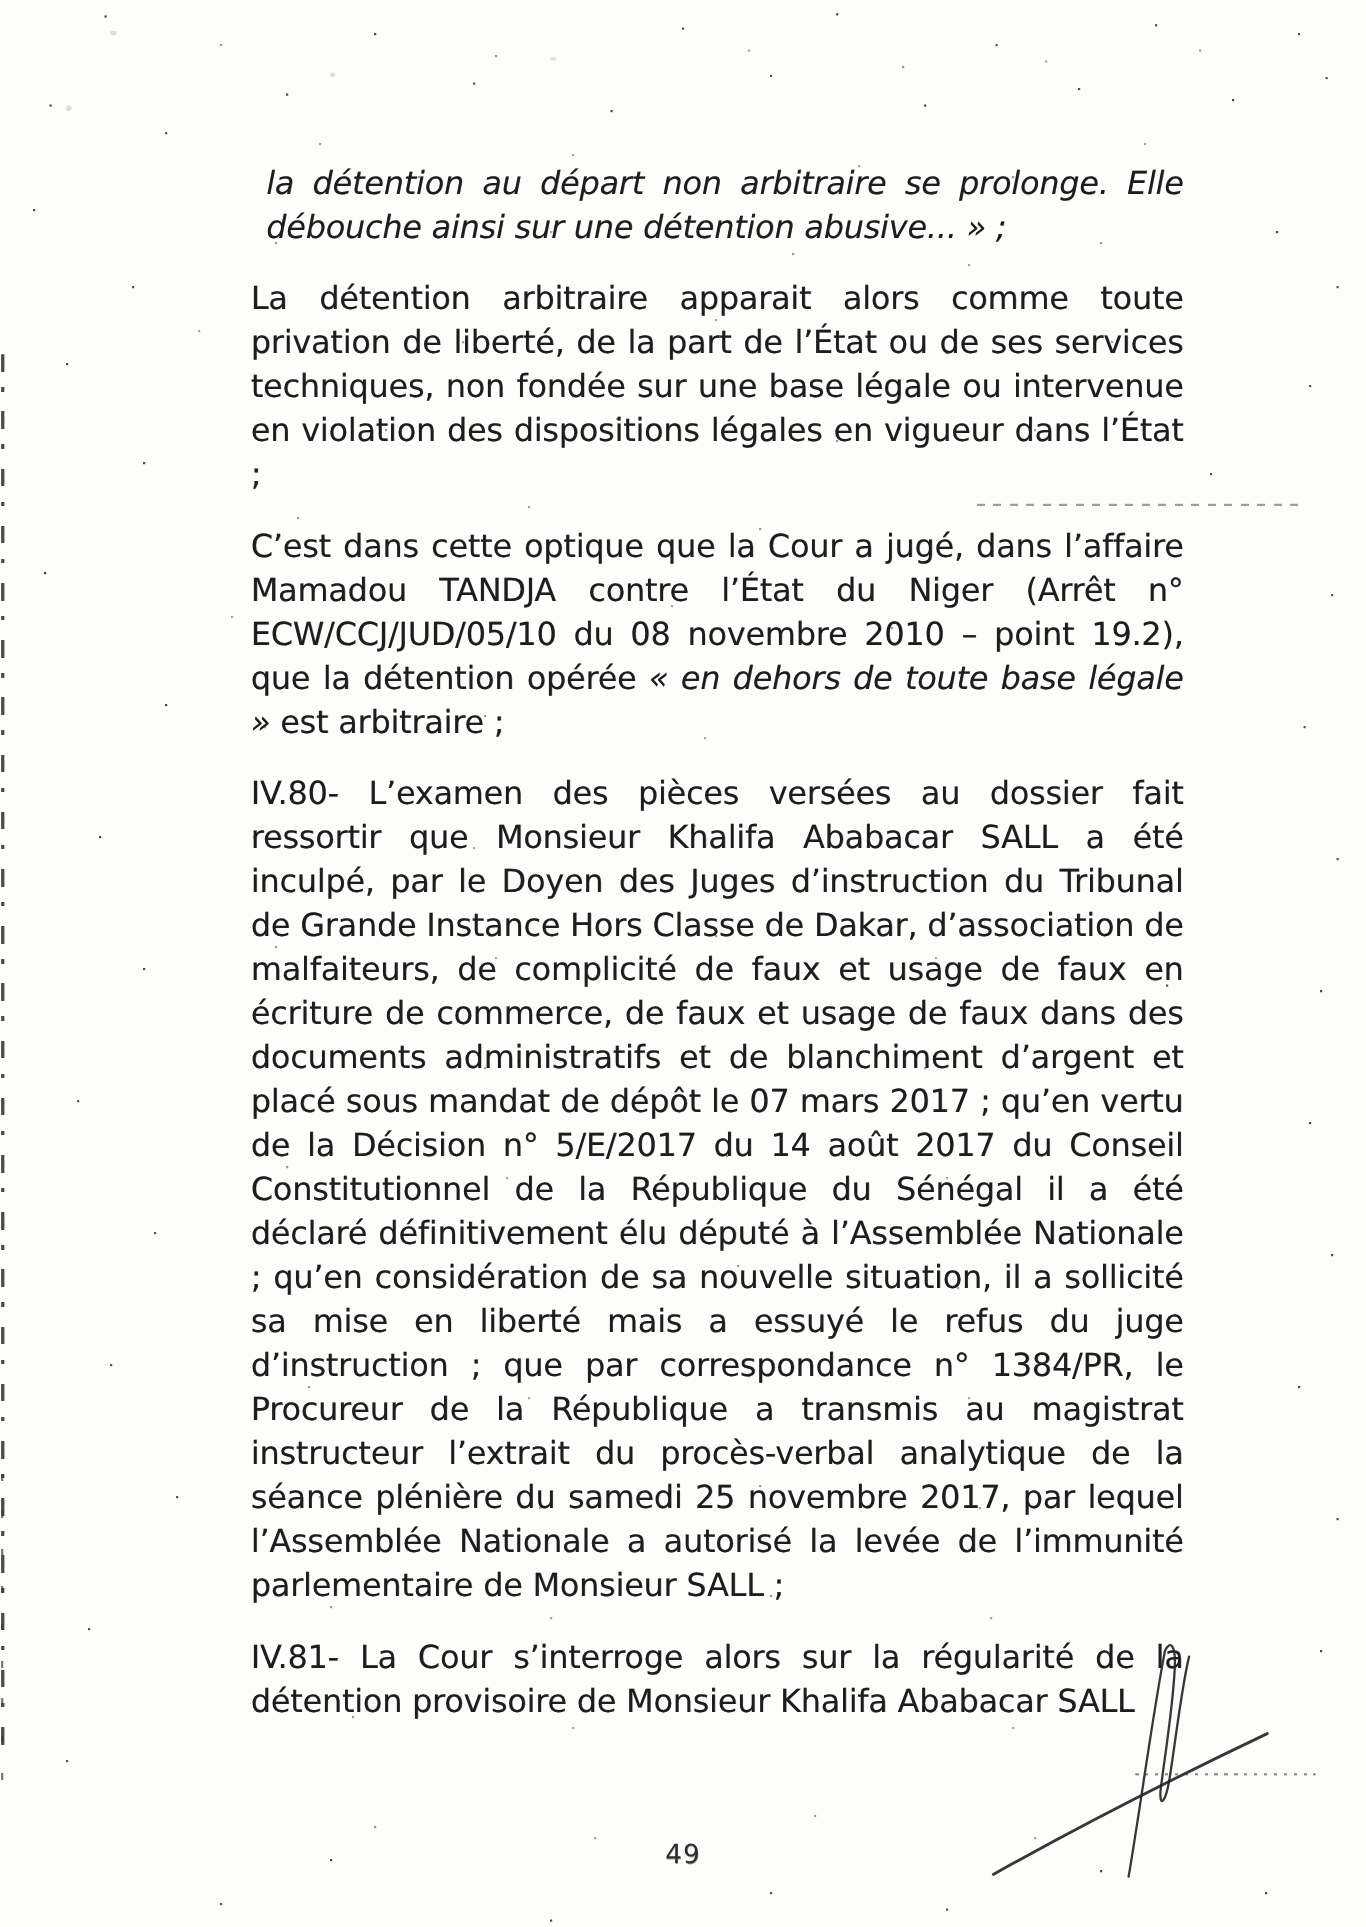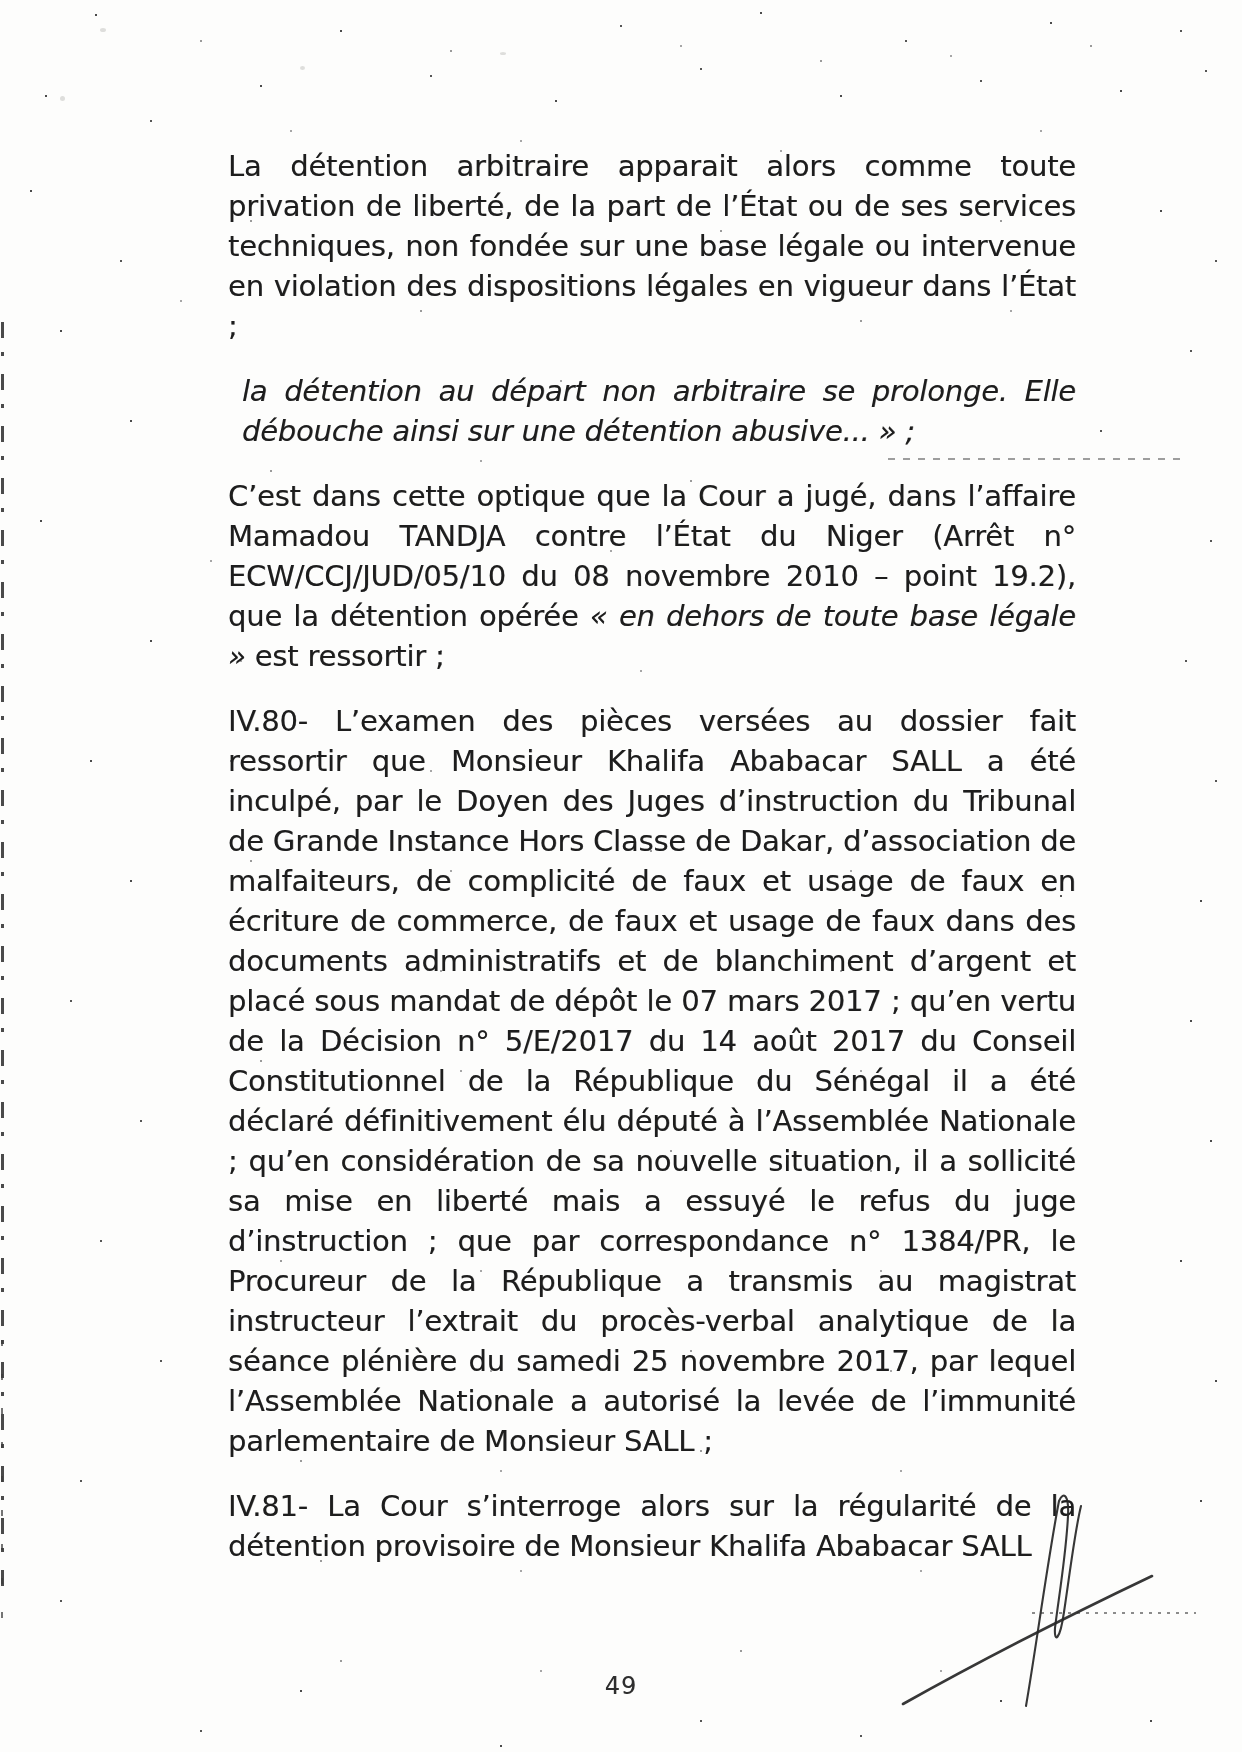--- a/index.html
+++ b/index.html
@@ -129,23 +129,23 @@
   <div class="noise-blob blob2"></div>
   <div class="noise-blob blob3"></div>
   <div class="noise-blob blob4"></div>
   <div class="noise-blob blob5"></div>
   <div class="artifact-left-edge"></div>
   <div class="artifact-left-edge-lower"></div>
   <div class="artifact-dashed-line-1"></div>
   <div class="artifact-dotted-line-2"></div>
 
   <main class="text-column">
+      <p class="para quote"><span class="i">la détention  au départ non arbitraire se prolonge. Elle débouche ainsi sur une détention abusive... » ;</span></p>
       <p class="para"><span>La détention arbitraire apparait alors comme toute privation de liberté, de la part de l’État ou de ses services techniques, non fondée sur une base légale ou intervenue en violation des dispositions légales en vigueur dans l’État ;</span></p>
-      <p class="para quote"><span class="i">la détention  au départ non arbitraire se prolonge. Elle débouche ainsi sur une détention abusive... » ;</span></p>
-      <p class="para"><span>C’est dans cette optique que la Cour a jugé, dans l’affaire Mamadou TANDJA contre l’État du Niger (Arrêt n° ECW/CCJ/JUD/05/10 du 08 novembre 2010 – point 19.2), que la détention opérée </span><span class="i">« en dehors de toute base légale »</span><span> est ressortir ;</span></p>
+      <p class="para"><span>C’est dans cette optique que la Cour a jugé, dans l’affaire Mamadou TANDJA contre l’État du Niger (Arrêt n° ECW/CCJ/JUD/05/10 du 08 novembre 2010 – point 19.2), que la détention opérée </span><span class="i">« en dehors de toute base légale »</span><span> est arbitraire ;</span></p>
       <p class="para"><span class="b">IV.80-</span><span> L’examen des pièces versées au dossier fait ressortir que Monsieur Khalifa Ababacar SALL a été inculpé, par le Doyen des Juges d’instruction du Tribunal de Grande Instance Hors Classe de Dakar, d’association de malfaiteurs, de complicité de faux et usage de faux en écriture de commerce, de faux et usage de faux dans des documents administratifs et de blanchiment d’argent et placé sous mandat de dépôt le 07 mars 2017 ; qu’en vertu de la Décision n° 5/E/2017 du 14 août 2017 du Conseil Constitutionnel de la République du Sénégal il a été déclaré définitivement élu député à l’Assemblée Nationale ; qu’en considération de sa nouvelle situation, il a sollicité sa mise en liberté mais a essuyé le refus du juge d’instruction ; que par correspondance n° 1384/PR, le Procureur de la République a transmis au magistrat instructeur l’extrait du procès-verbal analytique de la séance plénière du samedi 25 novembre 2017, par lequel l’Assemblée Nationale a autorisé la levée de l’immunité parlementaire de Monsieur SALL ;</span></p>
       <p class="para"><span class="b">IV.81-</span><span> La Cour s’interroge alors sur la régularité de la détention provisoire de Monsieur Khalifa Ababacar SALL</span></p>
     </main>
 
   <div class="footer-page-number">49</div>
 
   <svg class="signature-svg" width="1242" height="1752" viewBox="0 0 1242 1752" xmlns="http://www.w3.org/2000/svg">
     <path d="M 903 1704 C 978 1662, 1068 1616, 1152 1576" fill="none" stroke="#262626" stroke-width="2.6" stroke-linecap="round" opacity="0.92"></path>
     <path d="M 1026 1706 C 1036 1648, 1048 1558, 1059 1501
              C 1064 1490, 1069 1496, 1068 1516

